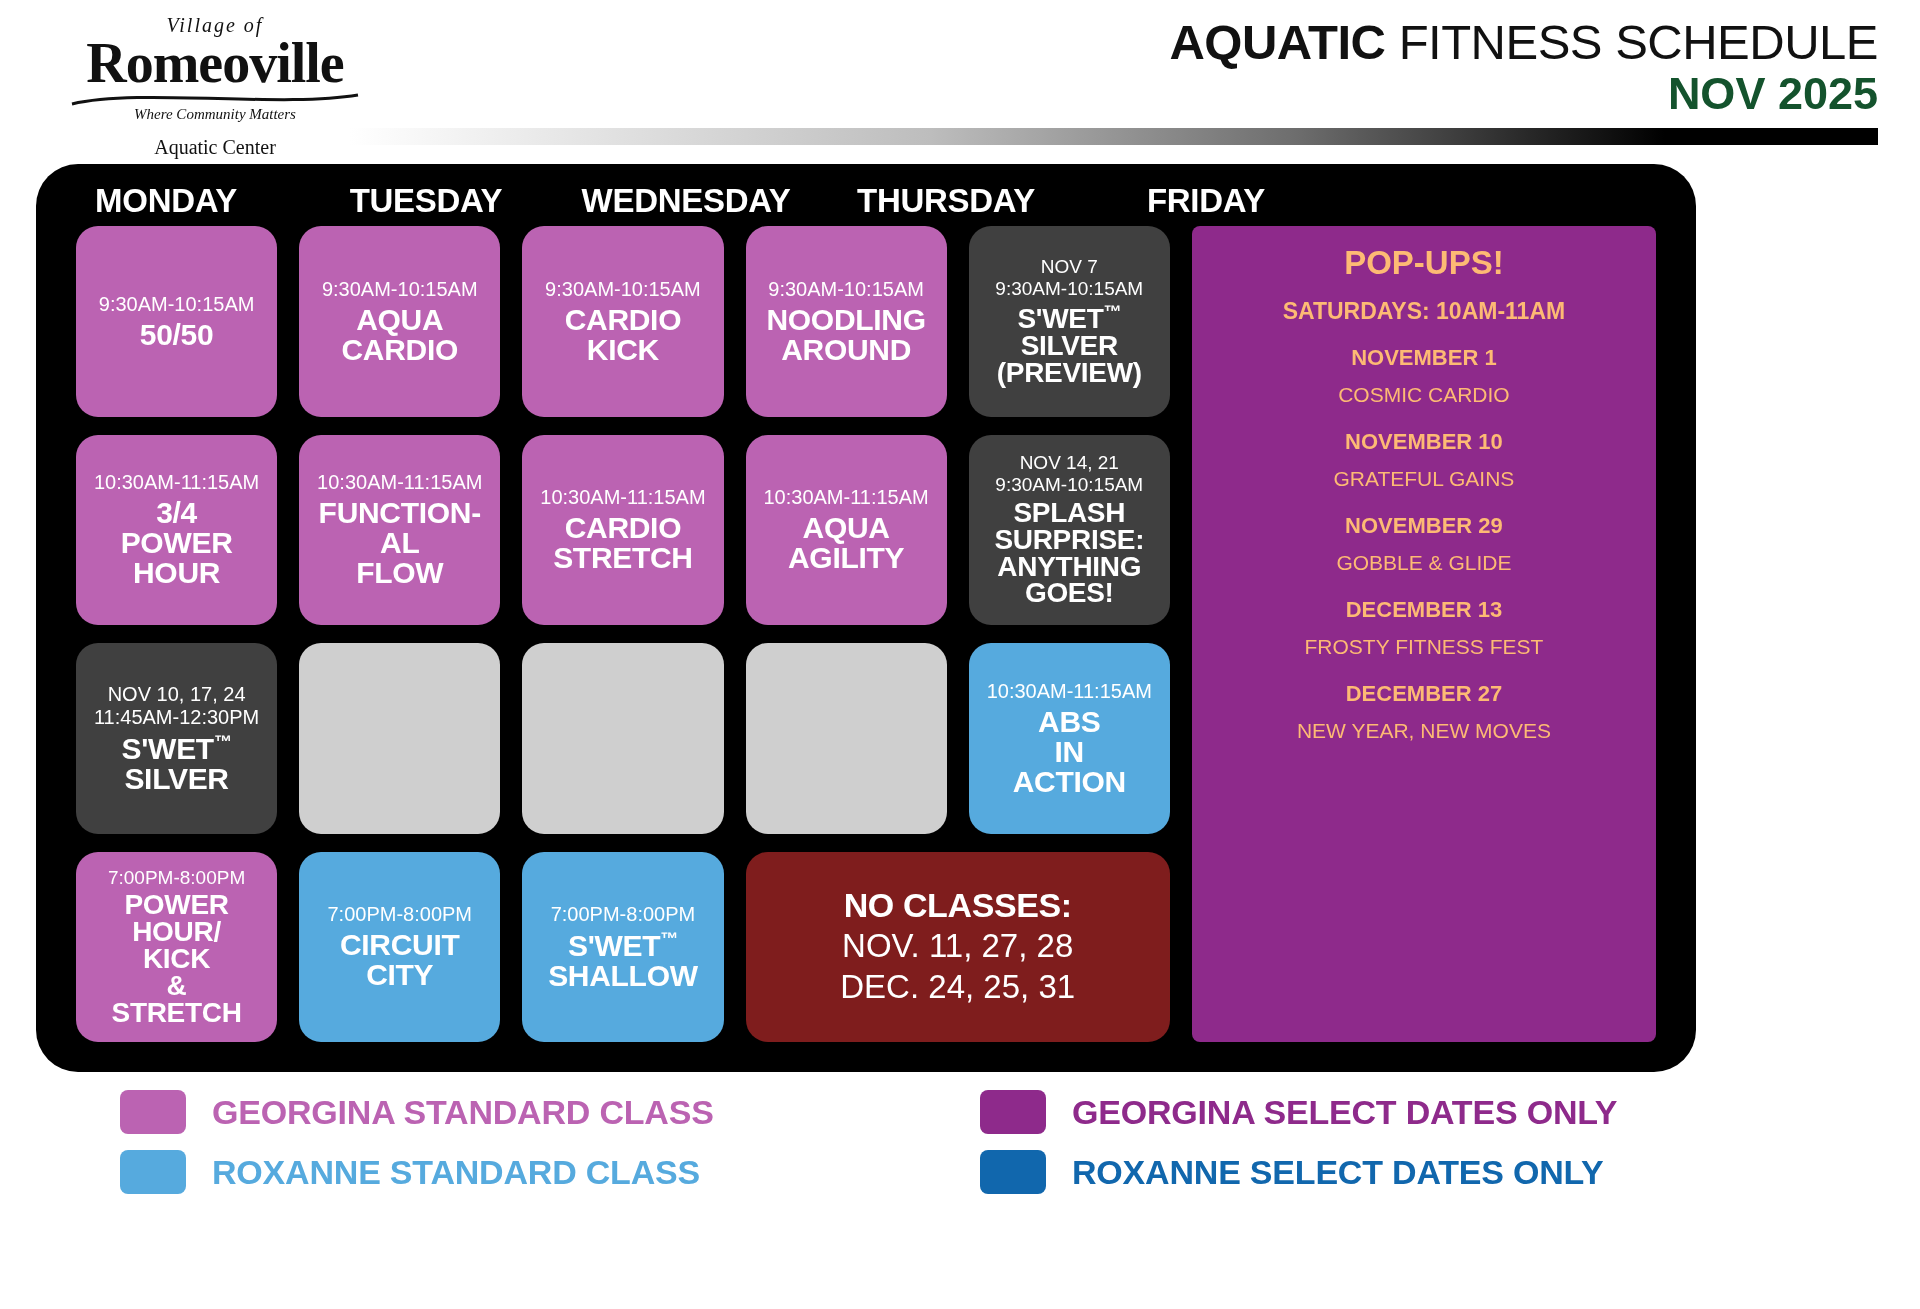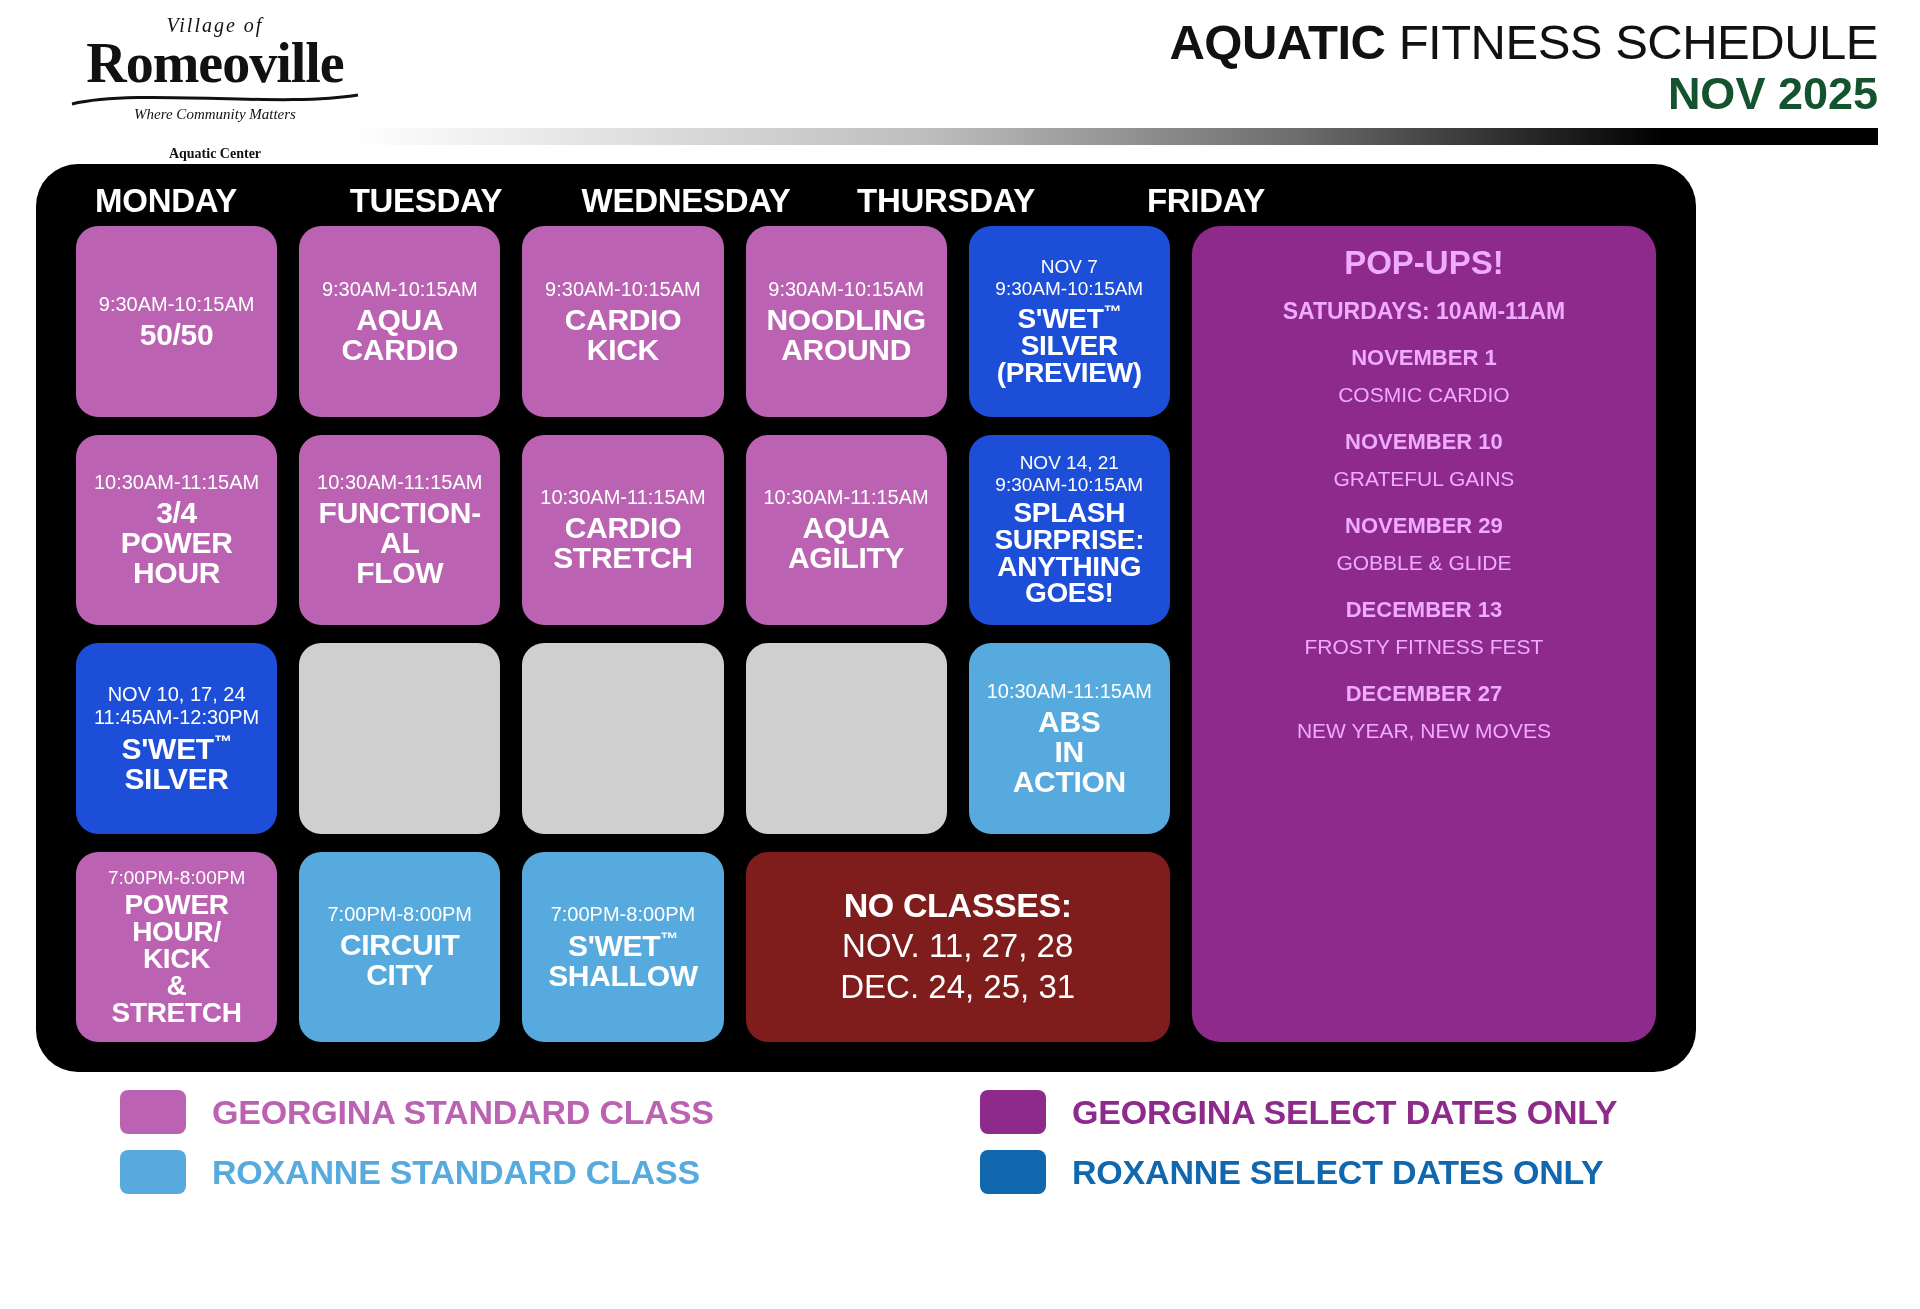--- a/index.html
+++ b/index.html
@@ -31,21 +31,21 @@
     width: 290px; height: 16px; margin: 2px auto 0;
     position: relative;
   }
   .logo-swoosh svg { display:block; }
   .logo-tag {
     font-family: "Liberation Serif", serif;
     font-size: 15px; font-style: italic; color: #111; margin-top: -2px;
   }
   .logo-center {
     font-family: "Liberation Serif", serif;
-    font-weight: bold; font-size: 14px; color: #111; margin-top: 23px;
+    font-weight: normal; font-size: 20px; color: #111; margin-top: 13px;
   }
   .title-block {
     position: absolute; right: 42px; top: 14px; text-align: right;
   }
   .title-main {
     font-size: 49px; font-weight: bold; letter-spacing: -0.5px; color: #111;
     white-space: nowrap;
   }
   .title-main .thin { font-weight: normal; }
   .title-sub {
@@ -85,34 +85,34 @@
     display: flex; flex-direction: column; align-items: center;
     justify-content: center; text-align: center; overflow: hidden;
   }
   .cell .time { font-size: 20px; font-weight: normal; line-height: 1.15; margin-bottom: 4px; }
   .cell .name { font-size: 30px; font-weight: bold; line-height: 1.0; letter-spacing: -0.3px; }
   .cell .name .sm { font-size: 18px; vertical-align: super; }
   .cell.dense .time { font-size: 19px; }
   .cell.dense .name { font-size: 28px; line-height: 0.96; }
   .c-g  { background: #bb63b2; }
   .c-r  { background: #56aade; }
-  .c-rd { background: #1d4ed8; }
+  .c-rd { background: #404040; }
   .c-empty { background: #cfcfcf; }
   .noclass {
     grid-column: 4 / span 2; background: #7f1d1d;
     display: flex; flex-direction: column; align-items: center; justify-content: center;
     color: #fff; border-radius: 22px;
   }
   .noclass .nc-title { font-size: 34px; font-weight: bold; letter-spacing: -0.4px; }
   .noclass .nc-line { font-size: 33px; font-weight: normal; line-height: 1.25; }
 
   
   .popups {
     margin-left: 22px; width: 520px;
-    background: #8e2a8b; border-radius: 28px; color: #f0abfc;
+    background: #8e2a8b; border-radius: 8px; color: #fdba74;
     padding: 18px 14px 10px; text-align: center;
     display: flex; flex-direction: column;
   }
   .pop-title { font-size: 33px; font-weight: bold; letter-spacing: 0px; }
   .pop-sub { font-size: 23px; font-weight: bold; margin-top: 16px; }
   .pop-list { margin-top: 20px; display: flex; flex-direction: column; gap: 0; }
   .pop-item { margin-bottom: 22px; }
   .pop-date { font-size: 22px; font-weight: bold; }
   .pop-name { font-size: 21px; font-weight: normal; margin-top: 12px; }
 

